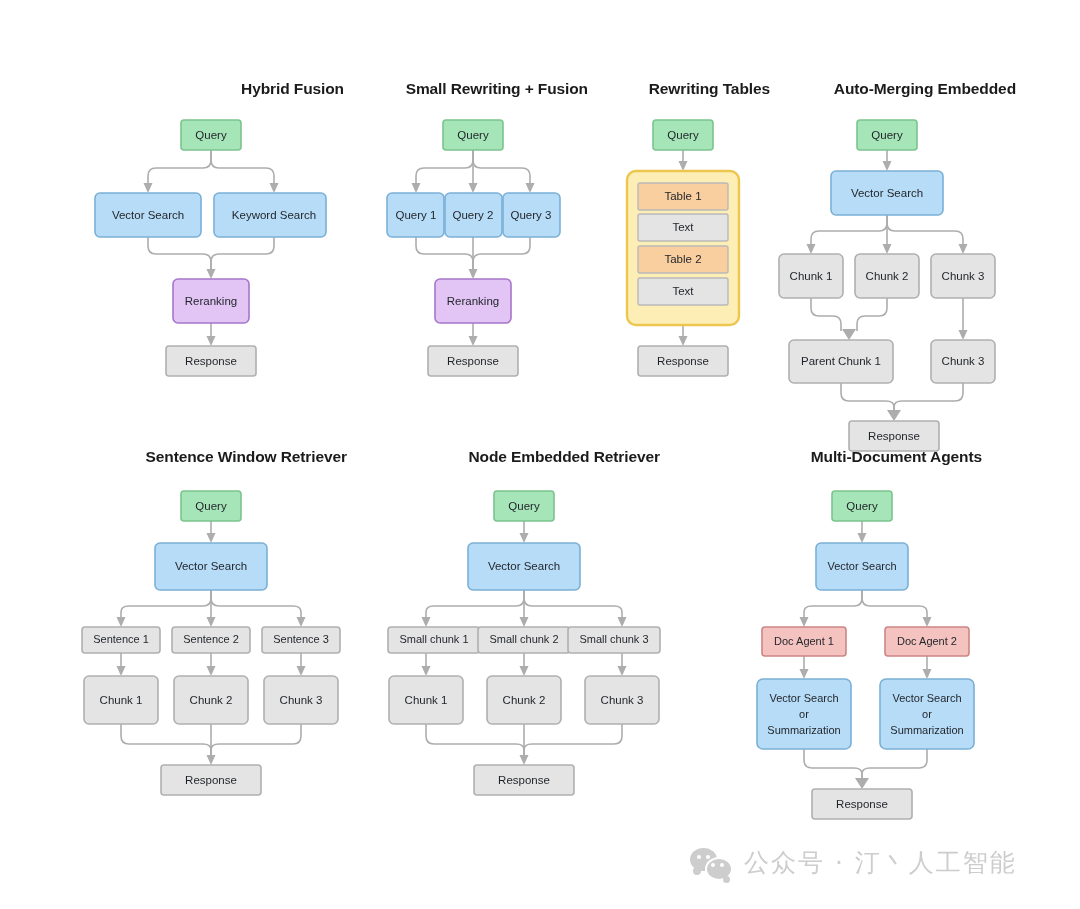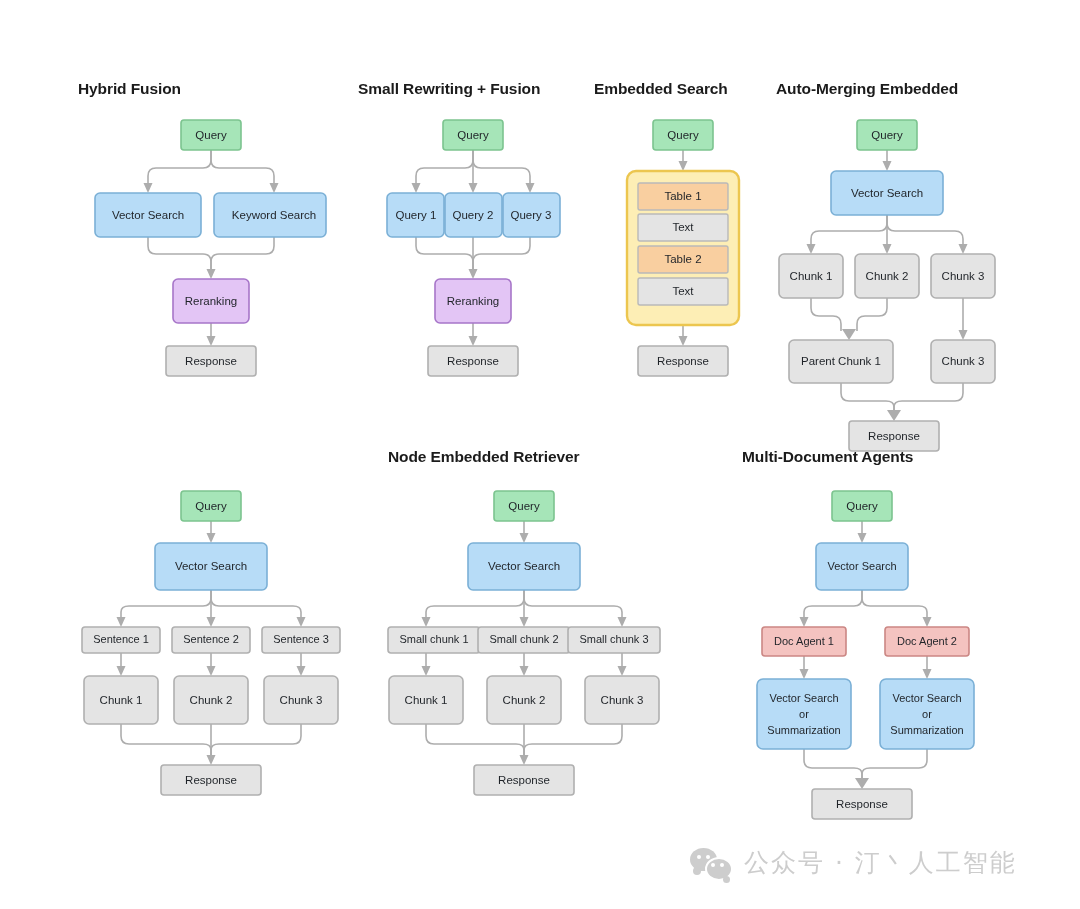--- a/index.html
+++ b/index.html
@@ -8,21 +8,21 @@
     background:#ffffff;
     font-family:"Liberation Sans","DejaVu Sans",sans-serif;
     color:#222222;
     overflow:hidden;
     position:relative;
   }
   .canvas{position:relative;width:1080px;height:909px;}
   .panel{position:absolute;}
   .panel-title{
     position:absolute;
-    text-align:left;
+    text-align:right;
     font-weight:bold;
     font-size:15.5px;
     color:#1b1b1b;
     letter-spacing:-0.1px;
     white-space:nowrap;
     left:0;right:0;
     top:0;
   }
   svg{display:block;overflow:visible;}
   .node-label{
@@ -153,21 +153,21 @@
         <text class="node-label" x="115" y="222">Reranking</text>
       </g>
       <g>
         <rect x="70" y="266" width="90" height="30" rx="3" fill="#e4e4e4" stroke="#b0b0b0" stroke-width="1.6"></rect>
         <text class="node-label" x="115" y="282">Response</text>
       </g>
     </svg>
   </div>
 
   <div class="panel" style="left:594px;top:80px;width:176px;height:300px;">
-    <div class="panel-title">Embedded Search</div>
+    <div class="panel-title">Rewriting Tables</div>
     <svg width="176" height="300" viewBox="0 0 176 300">
       <g>
         <path class="edge" d="M89,70 L89,82"></path>
         <polygon class="arrow-head" points="89,91 84.5,81 93.5,81"></polygon>
         <path class="edge" d="M89,245 L89,258"></path>
         <polygon class="arrow-head" points="89,266 84.5,256 93.5,256"></polygon>
       </g>
       <g>
         <rect x="59" y="40" width="60" height="30" rx="3" fill="#a6e5b8" stroke="#7cc48f" stroke-width="1.6"></rect>
         <text class="node-label" x="89" y="56">Query</text>
@@ -248,20 +248,21 @@
         <text class="node-label" x="187" y="282">Chunk 3</text>
       </g>
       <g>
         <rect x="73" y="341" width="90" height="30" rx="3" fill="#e4e4e4" stroke="#b0b0b0" stroke-width="1.6"></rect>
         <text class="node-label" x="118" y="357">Response</text>
       </g>
     </svg>
   </div>
 
   <div class="panel" style="left:75px;top:448px;width:272px;height:345px;">
+    <div class="panel-title">Sentence Window Retriever</div>
     <svg width="272" height="345" viewBox="0 0 272 345">
       <g>
         <path class="edge" d="M136,73 L136,86"></path>
         <polygon class="arrow-head" points="136,95 131.5,85 140.5,85"></polygon>
         <path class="edge" d="M136,142 L136,150 Q136,158 128,158 L54,158 Q46,158 46,164 L46,170"></path>
         <path class="edge" d="M136,142 L136,170"></path>
         <path class="edge" d="M136,142 L136,150 Q136,158 144,158 L218,158 Q226,158 226,164 L226,170"></path>
         <polygon class="arrow-head" points="46,179 41.5,169 50.5,169"></polygon>
         <polygon class="arrow-head" points="136,179 131.5,169 140.5,169"></polygon>
         <polygon class="arrow-head" points="226,179 221.5,169 230.5,169"></polygon>

